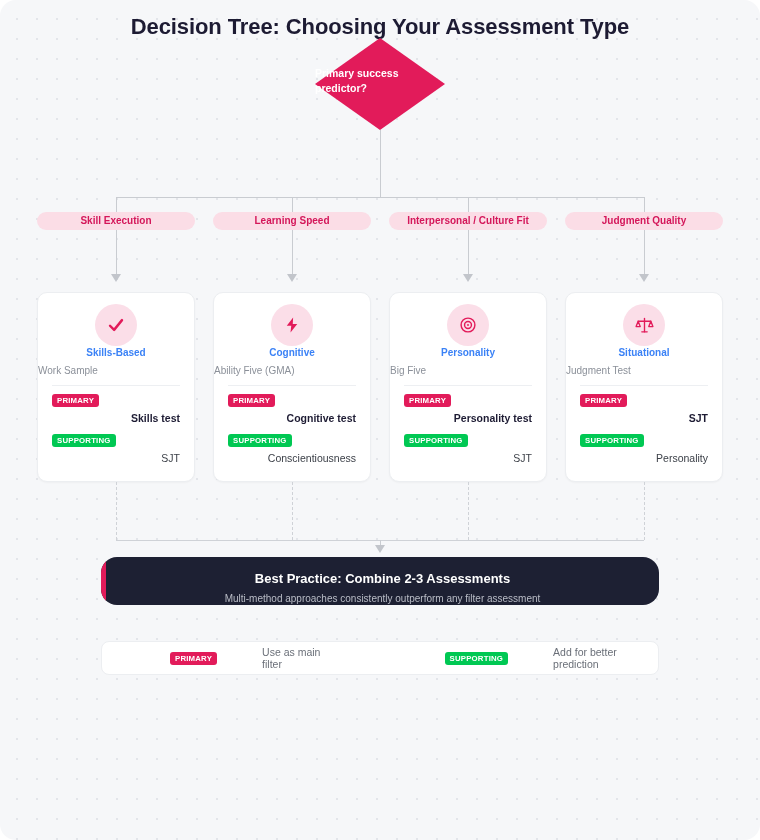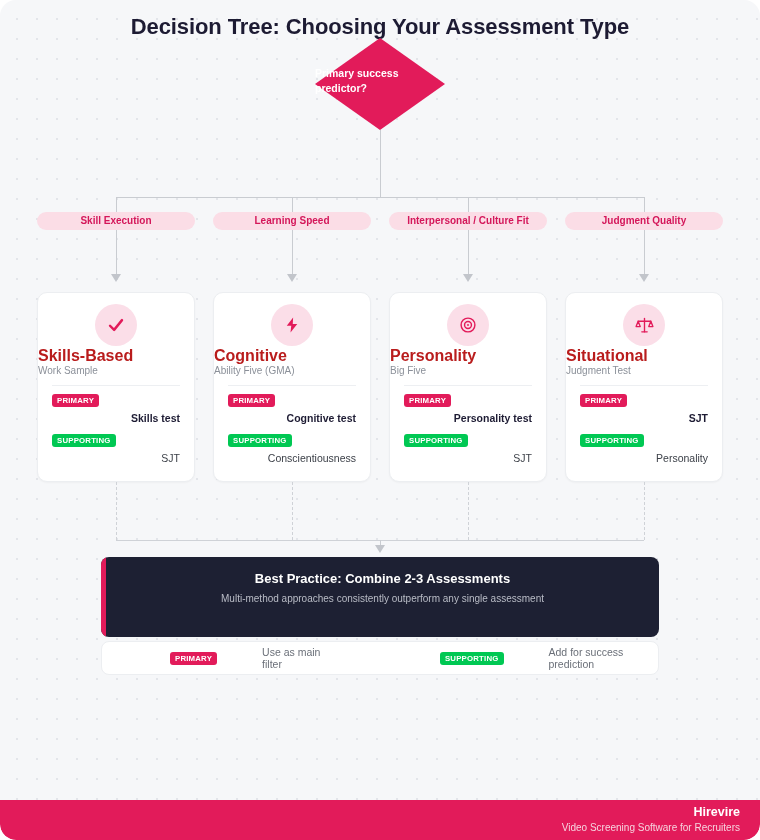--- a/index.html
+++ b/index.html
@@ -110,23 +110,24 @@
     border-radius: 50%;
     background: #fbdee8;
     display: flex;
     align-items: center;
     justify-content: center;
   }
   .card-title {
     position: absolute;
     left: 0; right: 0;
     top: 54px;
-    font-size: 16px;
-    font-weight: bold;
-    color: #b91c1c;
+    text-align: center;
+    font-size: 10px;
+    font-weight: bold;
+    color: #3b82f6;
   }
   .card-sub {
     position: absolute;
     left: 0; right: 0;
     top: 72px;
     font-size: 10px;
     color: #8b9099;
   }
   .card-divider {
     position: absolute;
@@ -169,23 +170,23 @@
     height: 1.4px;
     background: #cfd2d7;
   }
 
   
   .banner {
     position: absolute;
     left: 101px;
     top: 557px;
     width: 558px;
-    height: 80px;
+    height: 48px;
     background: #1d2033;
-    border-radius: 8px;
+    border-radius: 16px;
     overflow: hidden;
   }
   .banner-accent {
     position: absolute;
     left: 0; top: 0; bottom: 0;
     width: 5px;
     background: #e21b5a;
   }
   .banner-title {
     position: absolute;
@@ -387,32 +388,28 @@
   <div class="dashed-v" style="left:292px; top:482px; height:58px;"></div>
   <div class="dashed-v" style="left:468px; top:482px; height:58px;"></div>
   <div class="dashed-v" style="left:644px; top:482px; height:58px;"></div>
   <div class="solid-h" style="left:116px; top:540px; width:528px;"></div>
   <div class="conn vline" style="left:379.5px; top:540px; height:6px;"></div>
   <div class="arrow-down" style="left:374.5px; top:545px;"></div>
 
   <div class="banner">
     <div class="banner-accent"></div>
     <div class="banner-title">Best Practice: Combine 2-3 Assessments</div>
-    <div class="banner-sub">Multi-method approaches consistently outperform any single assessment</div>
+    <div class="banner-sub">Multi-method approaches consistently outperform any filter assessment</div>
   </div>
 
   <div class="legend">
     <div class="legend-item first">
       <span class="legend-badge lb-primary">PRIMARY</span>
       <span class="legend-text">Use as main filter</span>
     </div>
     <div class="legend-item second">
       <span class="legend-badge lb-supporting">SUPPORTING</span>
-      <span class="legend-text">Add for success prediction</span>
-    </div>
-  </div>
-
-  <div class="footer">
-    <div class="footer-brand">Hirevire</div>
-    <div class="footer-tag">Video Screening Software for Recruiters</div>
-  </div>
+      <span class="legend-text">Add for better prediction</span>
+    </div>
+  </div>
+
 
 </div>
 
 </body></html>

